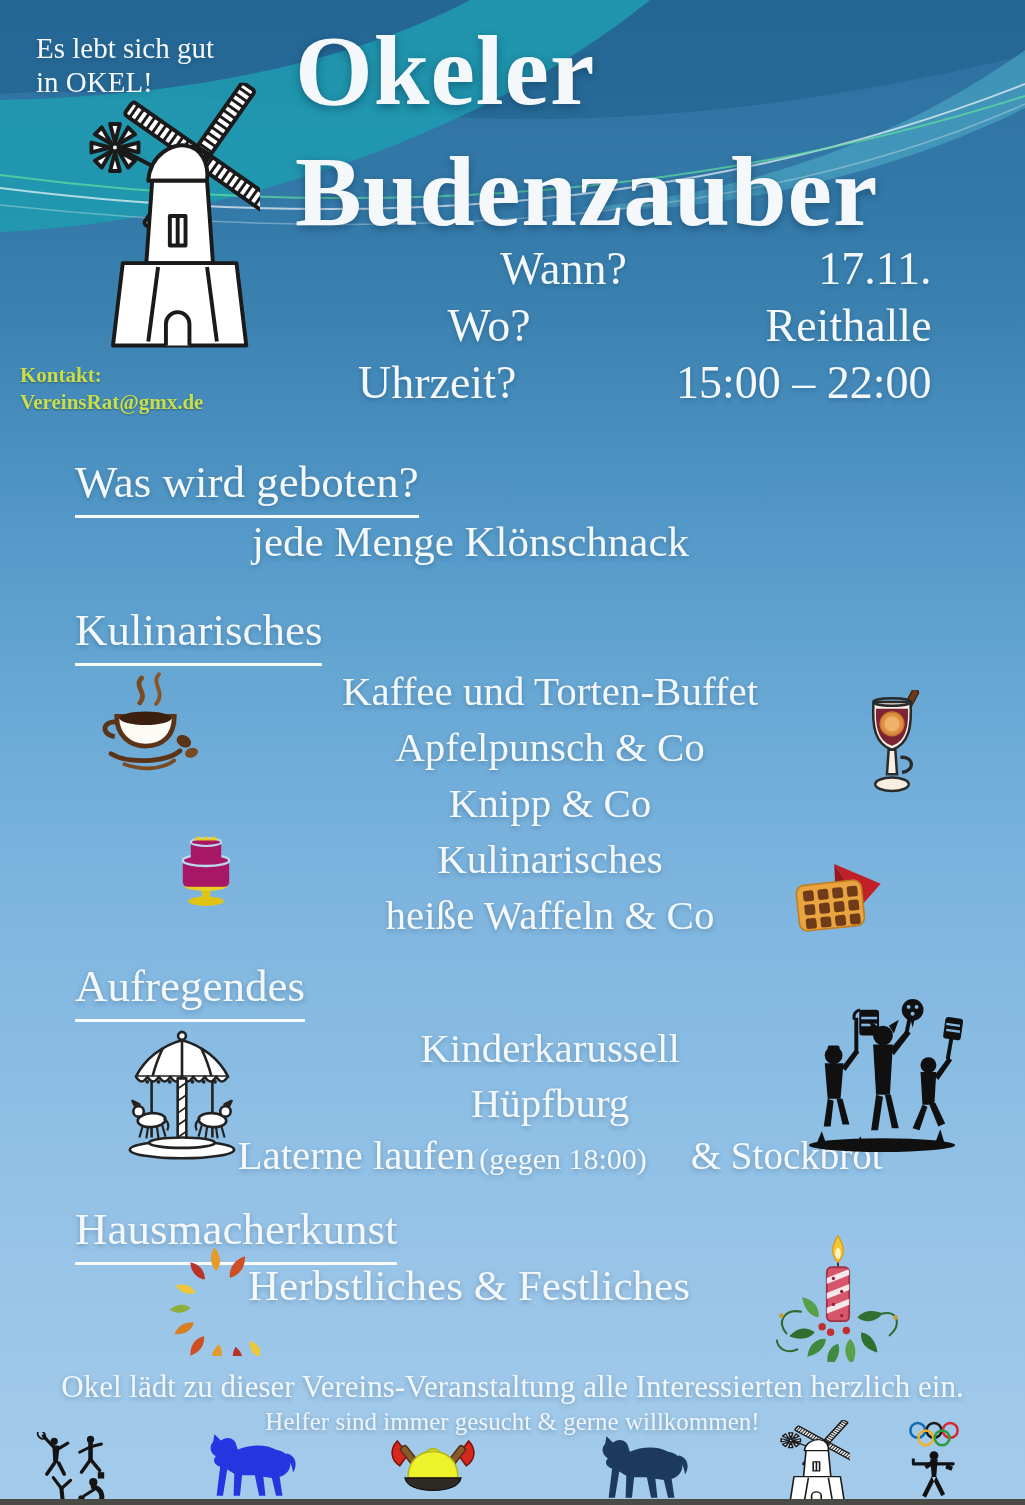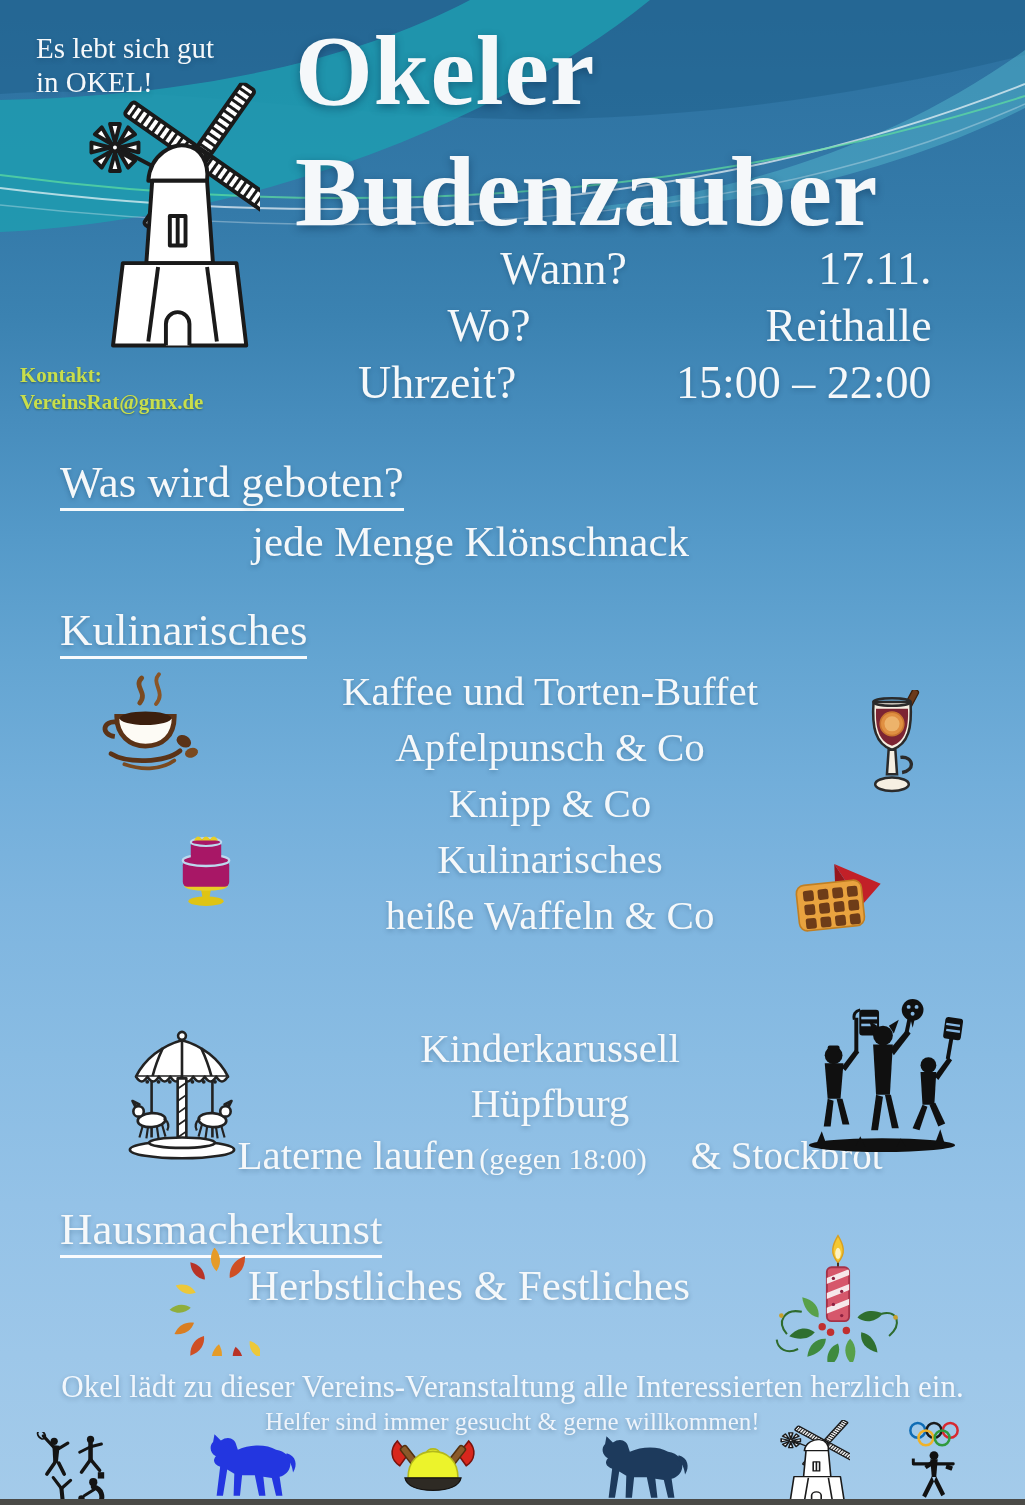--- a/index.html
+++ b/index.html
@@ -7,21 +7,21 @@
     position:relative;width:1025px;height:1505px;overflow:hidden;
     font-family:"Liberation Serif","DejaVu Serif",serif;
     color:#f5f8fa;
     background:linear-gradient(180deg,
       #2c6f9e 0%, #2f74a3 6%, #347aa9 14%, #3b82b1 21%,
       #478dbd 28%, #559ac9 36%, #64a5d2 44%, #72aeda 52%,
       #7eb5df 60%, #89bce3 70%, #94c2e7 80%, #9dc7e9 90%, #a4cbea 100%);
   }
   .abs{position:absolute;}
   .txt{text-shadow:0 2px 5px rgba(8,44,76,.28);}
-  .underlined{display:inline-block;border-bottom:3px solid rgba(255,255,255,.95);}
+  .underlined{display:inline-block;border-bottom:3px solid rgba(255,255,255,.95);padding-bottom:7px;margin-left:15px;}
   .tagline{left:36px;top:6px;width:240px;font-size:29px;line-height:1.16;text-align:left;margin-top:26px;}
   .contact{left:20px;top:362px;width:278px;text-align:left;color:#c8de4c;font-size:21px;line-height:1.3;font-weight:bold;text-shadow:0 1px 2px rgba(20,40,10,.4);}
   .title{left:295px;top:10px;width:705px;font-weight:bold;font-size:100px;line-height:1.21;letter-spacing:1px;text-shadow:0 3px 9px rgba(6,40,70,.45);}
   .details{left:358px;top:240px;font-size:46px;line-height:57px;}
   .details .row{display:flex;justify-content:flex-end;}
   .details .lbl{width:318px;}
   .h-section{font-size:45px;}
   .list{width:620px;left:240px;text-align:center;font-size:41px;line-height:56px;}
   .list2{width:620px;left:240px;text-align:center;font-size:41px;line-height:55px;}
   .laterne{left:180px;top:1131px;width:760px;text-align:center;white-space:nowrap;}
@@ -207,20 +207,23 @@
             <rect x="68" y="50" width="13" height="13" rx="3"></rect>
           <rect x="14" y="67" width="13" height="13" rx="3"></rect>
             <rect x="32" y="67" width="13" height="13" rx="3"></rect>
             <rect x="50" y="67" width="13" height="13" rx="3"></rect>
             <rect x="68" y="67" width="13" height="13" rx="3"></rect>
         </g>
       </g>
     </svg>
   </div>
 
+  <div class="abs h-section txt" style="left:60px;top:960px">
+    <span class="underlined">Aufregendes</span>
+  </div>
   <div class="abs list2 txt" style="top:1021px">
     <div>Kinderkarussell</div>
     <div>Hüpfburg</div>
   </div>
   <div class="abs laterne txt">
     <span class="big">Laterne laufen</span>
     <span class="small">(gegen 18:00)</span>
     <span class="mid">&amp; Stockbrot</span>
   </div>
 

